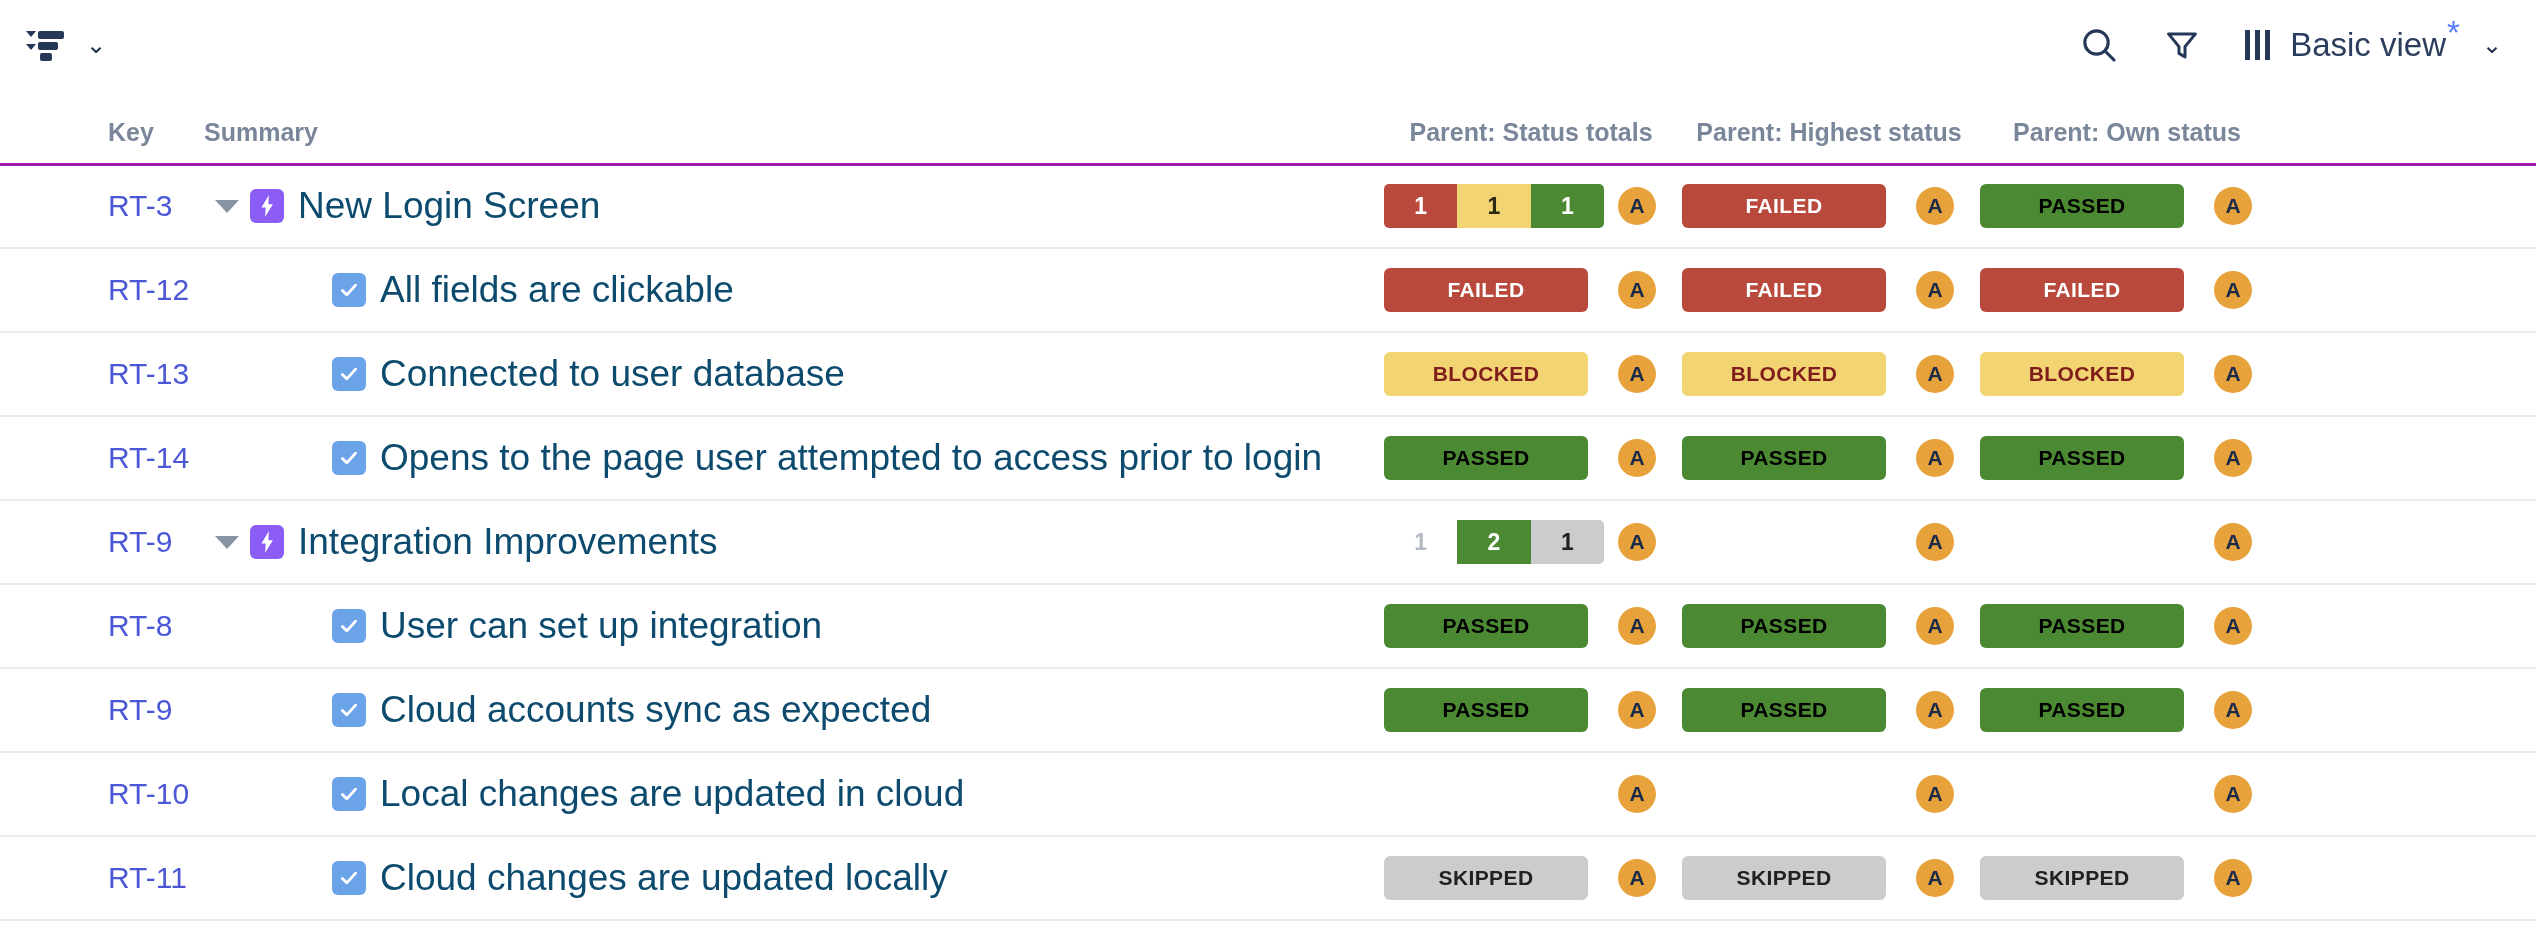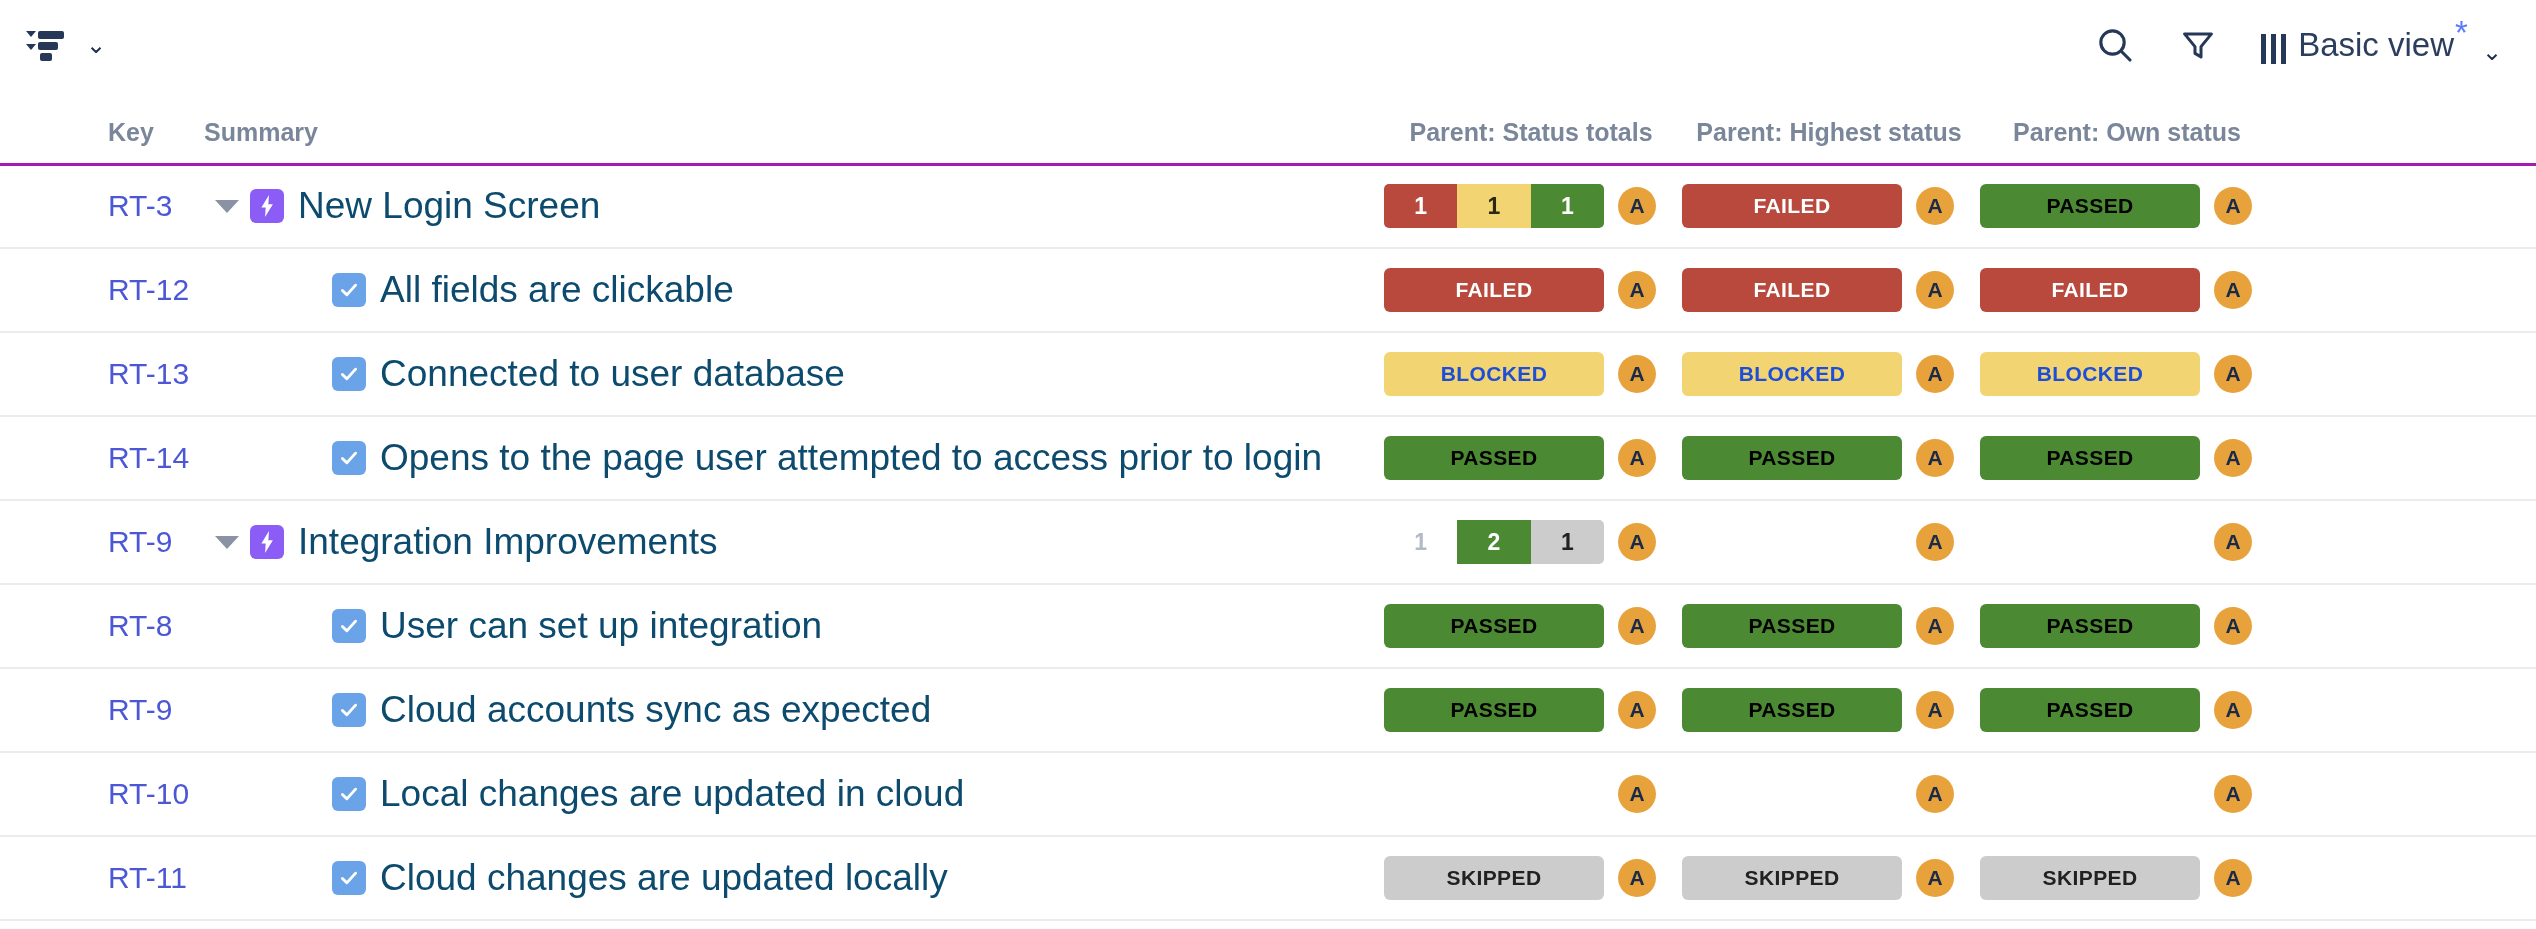--- a/index.html
+++ b/index.html
@@ -77,22 +77,22 @@
     flex: 0 0 auto;
   }
   .hdr-icon-btn {
     display: flex;
     align-items: center;
     justify-content: center;
     cursor: pointer;
   }
   .view-selector {
     display: flex;
-    align-items: flex-end;
-    gap: 12px;
+    align-items: center;
+    gap: 20px;
     cursor: pointer;
   }
   .col-icon {
     display: flex;
     gap: 5px;
     align-items: center;
   }
   .col-icon i {
     display: block;
     width: 5px;
@@ -212,30 +212,30 @@
     cursor: pointer;
     white-space: nowrap;
   }
 
   
   .badge {
     display: flex;
     align-items: center;
     justify-content: center;
     height: 44px;
-    width: 220px;
+    width: 204px;
     border-radius: 6px;
     font-size: 21px;
     font-weight: bold;
     letter-spacing: 0.4px;
     box-sizing: border-box;
   }
   .badge.passed  { background: #4b8a32; color: #000000; }
   .badge.failed  { background: #b8493c; color: #ffffff; }
-  .badge.blocked { background: #f2d472; color: #1d4ed8; }
+  .badge.blocked { background: #f2d472; color: #7f1d1d; }
   .badge.skipped { background: #cccccc; color: #212121; }
 
   
   .totals {
     display: flex;
     align-items: center;
     height: 44px;
     width: 220px;
     box-sizing: border-box;
   }

